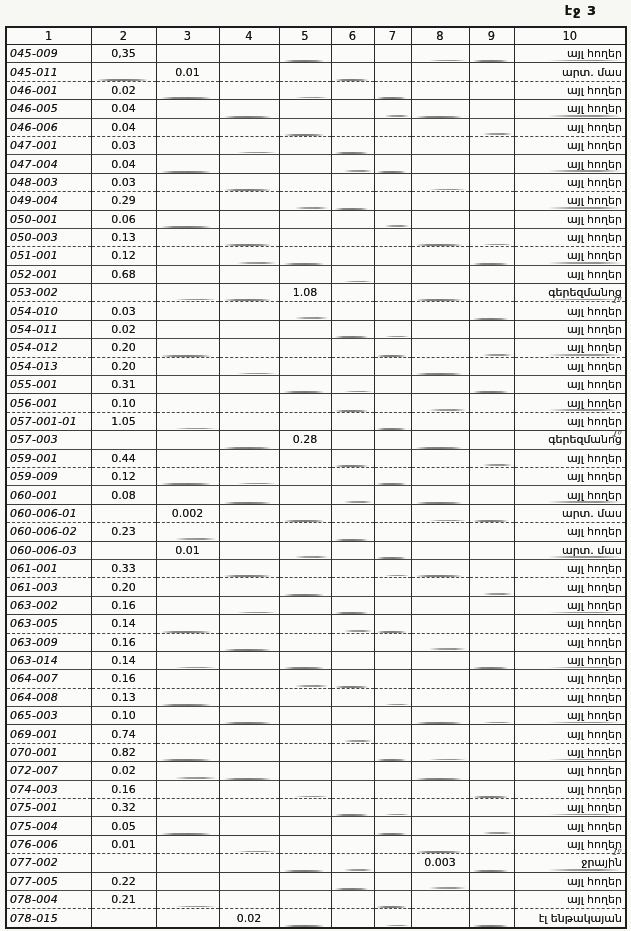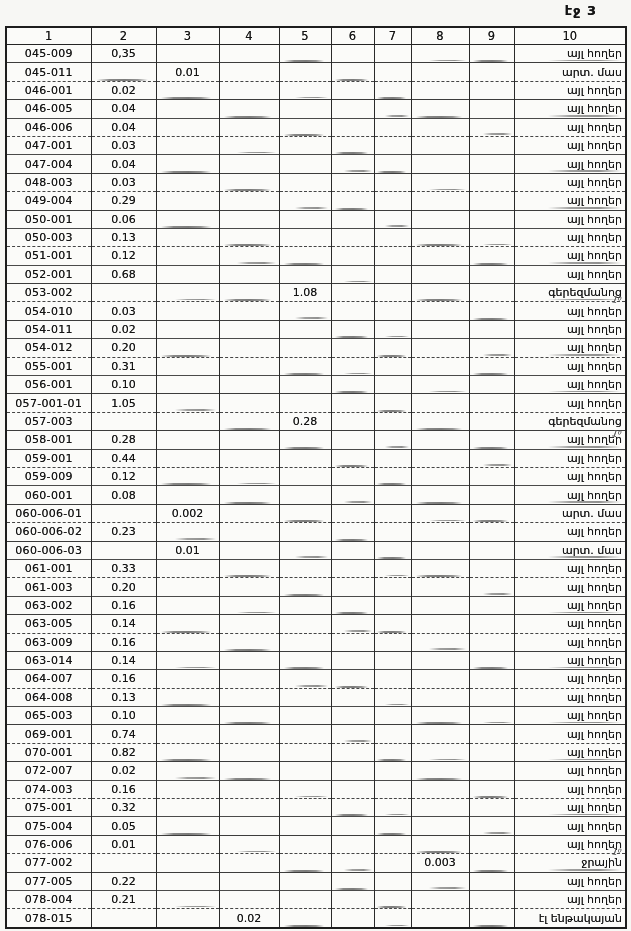--- a/index.html
+++ b/index.html
@@ -38,21 +38,21 @@
   }
   table.scan tr:nth-child(2n) td{border-top-style:solid;border-top-color:#3c3c3c;}
   table.scan tr:nth-child(3n) td{border-top-style:dashed;border-top-color:#454545;}
   table.scan thead th{
     border-top:none;
     text-align:center;
     font-size:11.5px;
     border-bottom:1.5px solid #242424;
     height:16px;
   }
-  td.c-code{text-align:center;letter-spacing:.3px;}
+  td.c-code{text-align:left;letter-spacing:.3px;font-style:italic;}
   td.c-num{text-align:center;}
   td.c-text{text-align:right;font-size:10.5px;padding-left:4px;}
   td.smudge::after{
     content:"";
     position:absolute;left:8%;right:12%;bottom:0;height:2px;
     background:linear-gradient(90deg,transparent,#2b2b2b 25%,#161616 55%,#444 80%,transparent);
     opacity:.55;
     filter:blur(.3px);
     pointer-events:none;
   }
@@ -305,20 +305,32 @@
         <td class="c-num smudge"></td>
         <td class="c-num"></td>
         <td class="c-num"></td>
         <td class="c-num"></td>
         <td class="c-num smudge"></td>
         <td class="c-num"></td>
         <td class="c-num smudge2"></td>
         <td class="c-text smudge2">այլ հողեր</td>
       </tr>
       <tr>
+        <td class="c-code">054-013</td>
+        <td class="c-num">0.20</td>
+        <td class="c-num"></td>
+        <td class="c-num smudge smudge2"></td>
+        <td class="c-num"></td>
+        <td class="c-num"></td>
+        <td class="c-num"></td>
+        <td class="c-num smudge"></td>
+        <td class="c-num"></td>
+        <td class="c-text">այլ հողեր</td>
+      </tr>
+      <tr>
         <td class="c-code">055-001</td>
         <td class="c-num">0.31</td>
         <td class="c-num"></td>
         <td class="c-num"></td>
         <td class="c-num smudge"></td>
         <td class="c-num smudge2"></td>
         <td class="c-num"></td>
         <td class="c-num"></td>
         <td class="c-num smudge"></td>
         <td class="c-text">այլ հողեր</td>
@@ -351,32 +363,20 @@
         <td class="c-code">057-003</td>
         <td class="c-num"></td>
         <td class="c-num"></td>
         <td class="c-num smudge"></td>
         <td class="c-num">0.28</td>
         <td class="c-num"></td>
         <td class="c-num"></td>
         <td class="c-num smudge"></td>
         <td class="c-num"></td>
         <td class="c-text">գերեզմանոց</td>
-      </tr>
-      <tr>
-        <td class="c-code">058-001</td>
-        <td class="c-num">0.28</td>
-        <td class="c-num"></td>
-        <td class="c-num"></td>
-        <td class="c-num smudge"></td>
-        <td class="c-num"></td>
-        <td class="c-num smudge2"></td>
-        <td class="c-num"></td>
-        <td class="c-num smudge"></td>
-        <td class="c-text smudge2">այլ հողեր</td>
       </tr>
       <tr>
         <td class="c-code">059-001</td>
         <td class="c-num">0.44</td>
         <td class="c-num"></td>
         <td class="c-num"></td>
         <td class="c-num"></td>
         <td class="c-num smudge"></td>
         <td class="c-num"></td>
         <td class="c-num"></td>

